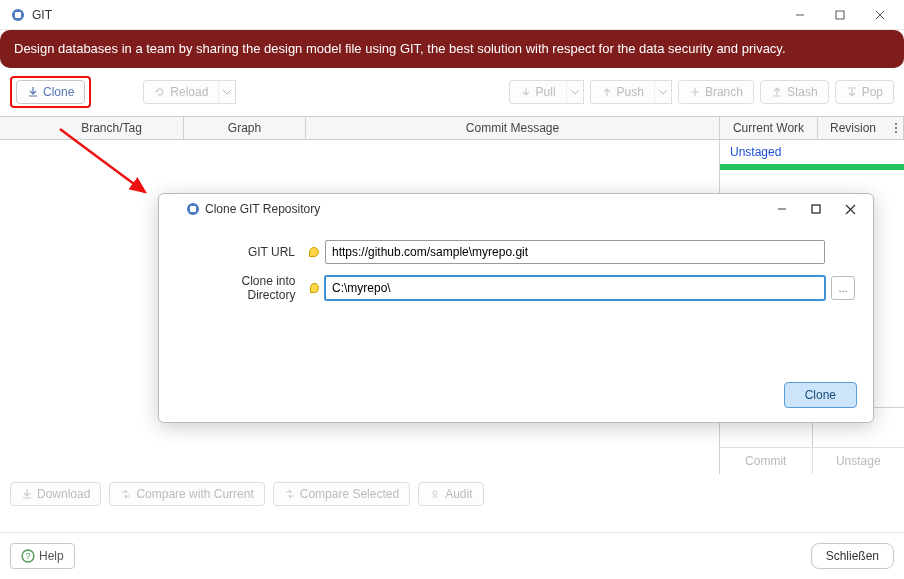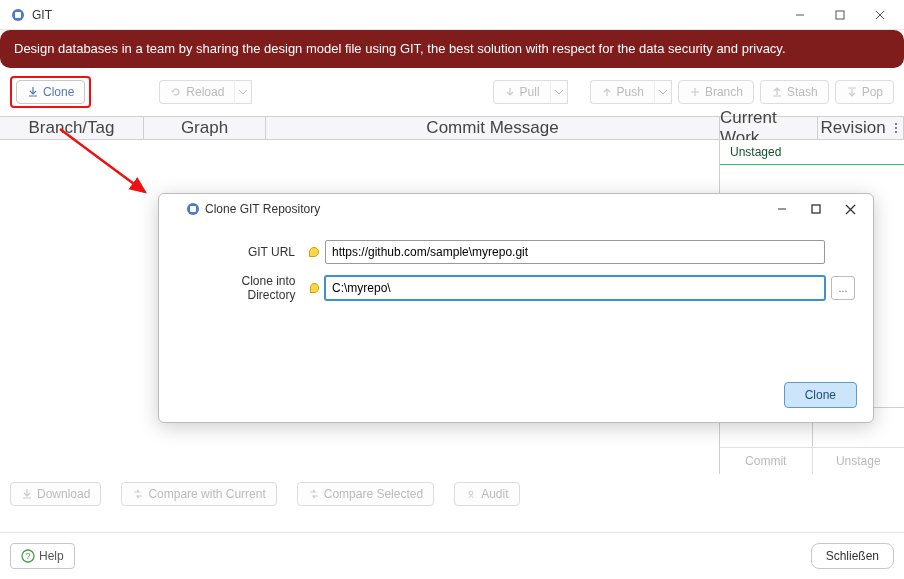--- a/index.html
+++ b/index.html
@@ -7,43 +7,43 @@
 .titlebar { height: 30px; display: flex; align-items: center; padding: 0 4px; background: #fff; border-bottom: 1px solid #e5e5e5; }
 .titlebar .app-icon { width: 16px; height: 16px; margin: 0 6px; display: inline-block; }
 .titlebar .title { flex: 1; font-size: 12px; color: #333; }
 .win-btn { width: 40px; height: 30px; display: flex; align-items: center; justify-content: center; color: #555; }
 .banner { background: #7f1d1d; color: #fff; padding: 10px 14px; font-size: 13px; line-height: 1.4; border-radius: 10px; }
 .toolbar { display: flex; align-items: center; gap: 6px; padding: 8px 10px; }
 .btn { border: 1px solid #c8c8c8; background: #fdfdfd; border-radius: 4px; padding: 3px 10px; font-size: 12px; color: #666; display: inline-flex; align-items: center; gap: 4px; height: 24px; }
 .btn.disabled { color: #bbb; border-color: #ddd; }
 .btn .ico { width: 12px; height: 12px; display: inline-flex; align-items: center; justify-content: center; }
 .split { display: inline-flex; }
-.split .btn:first-child { border-right: none; border-top-right-radius: 0; border-bottom-right-radius: 0; margin-left: 16px; }
+.split .btn:first-child { border-right: none; border-top-right-radius: 0; border-bottom-right-radius: 0; }
 .split .caret { border: 1px solid #ddd; border-left: 1px solid #eee; border-top-left-radius: 0; border-bottom-left-radius: 0; width: 18px; height: 24px; display: flex; align-items: center; justify-content: center; background: #fdfdfd; color: #bbb; }
 .clone-highlight { border: 2px solid #e11; border-radius: 4px; padding: 2px 4px; display: inline-flex; }
 .clone-highlight .btn { color: #5678b3; border-color: #c8c8c8; }
-.columns { display: flex; border-top: 1px solid #d0d0d0; border-bottom: 1px solid #d0d0d0; background: #f6f6f8; height: 24px; font-size: 17px; color: #444; }
+.columns { display: flex; border-top: 1px solid #d0d0d0; border-bottom: 1px solid #d0d0d0; background: #f6f6f8; height: 24px; font-size: 12px; color: #444; padding-left: 40px; }
 .col { border-right: 1px solid #d0d0d0; display: flex; align-items: center; justify-content: center; }
 .col.branch { width: 144px; }
 .col.graph { width: 122px; }
 .col.msg { flex: 1; }
 .col.work { width: 98px; }
 .col.rev { width: 70px; border-right: none; }
 .col.more { width: 16px; display:flex; align-items:center; justify-content:center; }
 .main-area { display: flex; height: 334px; }
 .left-panel { flex: 1; border-right: 1px solid #d0d0d0; background: #fff; }
 .right-panel { width: 184px; background: #fff; display: flex; flex-direction: column; }
-.unstaged { border-bottom: 1px solid #22c55e; padding: 5px 10px; font-size: 12px; color: #14532d; }
+.unstaged { border-bottom: 6px solid #22c55e; padding: 5px 10px; font-size: 12px; color: #1d4ed8; }
 .empty-box { height: 40px; border-top: 1px solid #d0d0d0; display: flex; margin-top: auto; }
 .empty-box > div { flex: 1; border-right: 1px solid #d0d0d0; }
 .empty-box > div:last-child { border-right: none; }
 .right-btns { display: flex; border-top: 1px solid #e0e0e0; }
 .right-btns .btn2 { flex: 1; padding: 6px 0; text-align: center; color: #bbb; font-size: 12px; border-right: 1px solid #e0e0e0; }
 .right-btns .btn2:last-child { border-right: none; }
-.bottom-toolbar { display: flex; gap: 20px; padding: 8px 10px; }
+.bottom-toolbar { display: flex; gap: 8px; padding: 8px 10px; }
 .footer { position: absolute; bottom: 0; left: 0; right: 0; padding: 10px; display: flex; justify-content: space-between; border-top: 1px solid #e5e5e5; background: #fff; }
 .help-btn { border: 1px solid #c8c8c8; border-radius: 4px; padding: 4px 10px; display: inline-flex; align-items: center; gap: 4px; color: #555; font-size: 12px; }
 .close-main { border: 1px solid #c8c8c8; border-radius: 8px; padding: 5px 14px; font-size: 12px; color: #333; }
 
 .arrow { position: absolute; top: 124px; left: 50px; pointer-events: none; }
 
 .dialog { position: absolute; top: 193px; left: 158px; width: 716px; height: 230px; background: #fff; border: 1px solid #bbb; border-radius: 6px; box-shadow: 0 4px 20px rgba(0,0,0,0.2); display: flex; flex-direction: column; padding-left: 20px; }
 .dlg-title { height: 30px; display: flex; align-items: center; padding: 0 6px; }
 .dlg-title .t { flex: 1; font-size: 12px; color: #333; padding-left: 4px; }
 .dlg-win { width: 34px; height: 28px; display: flex; align-items: center; justify-content: center; color: #333; }

